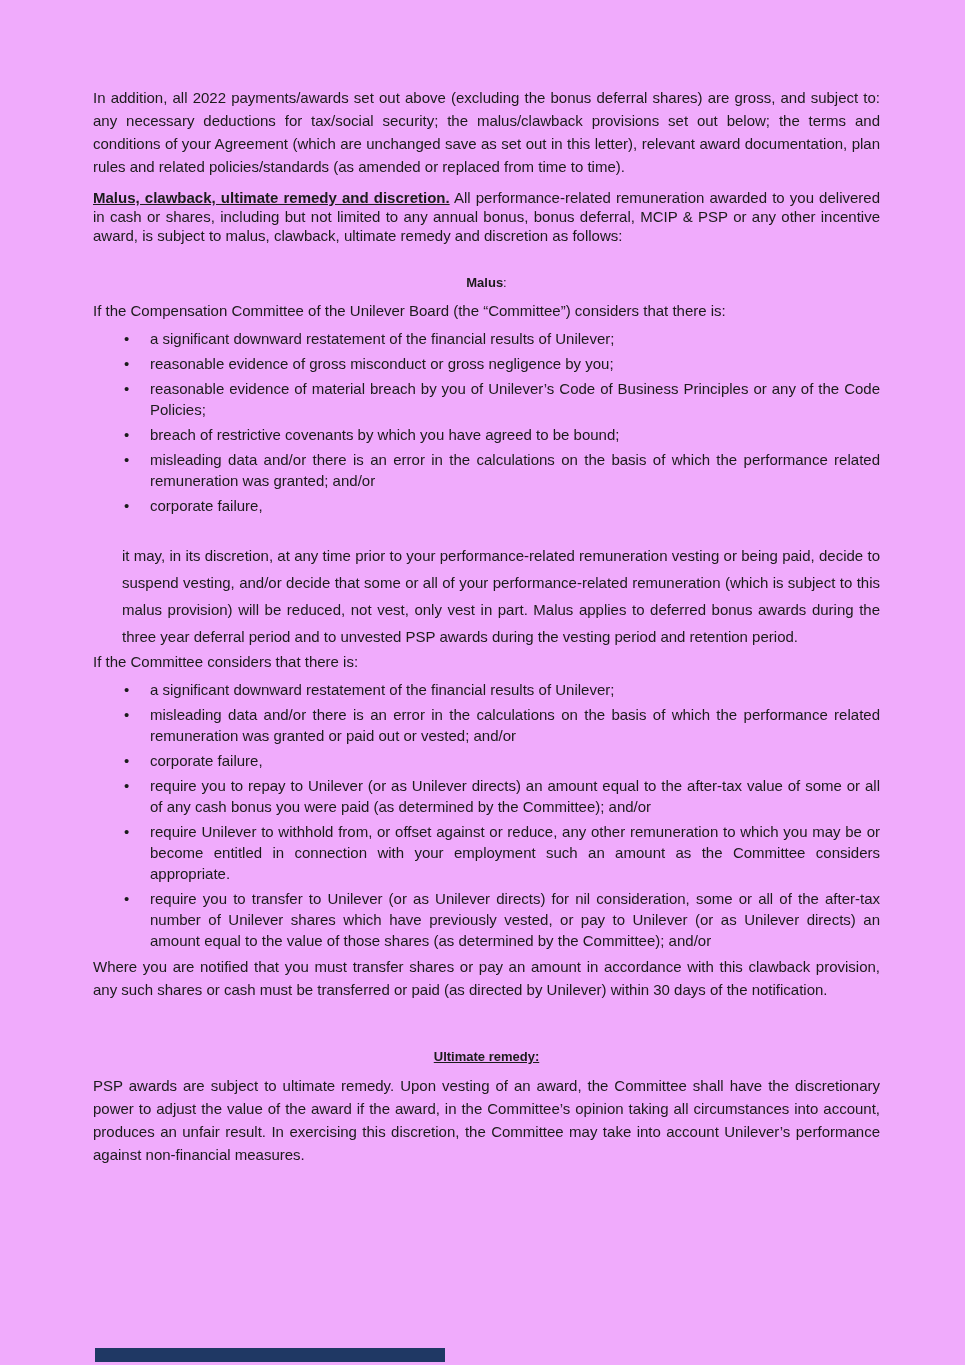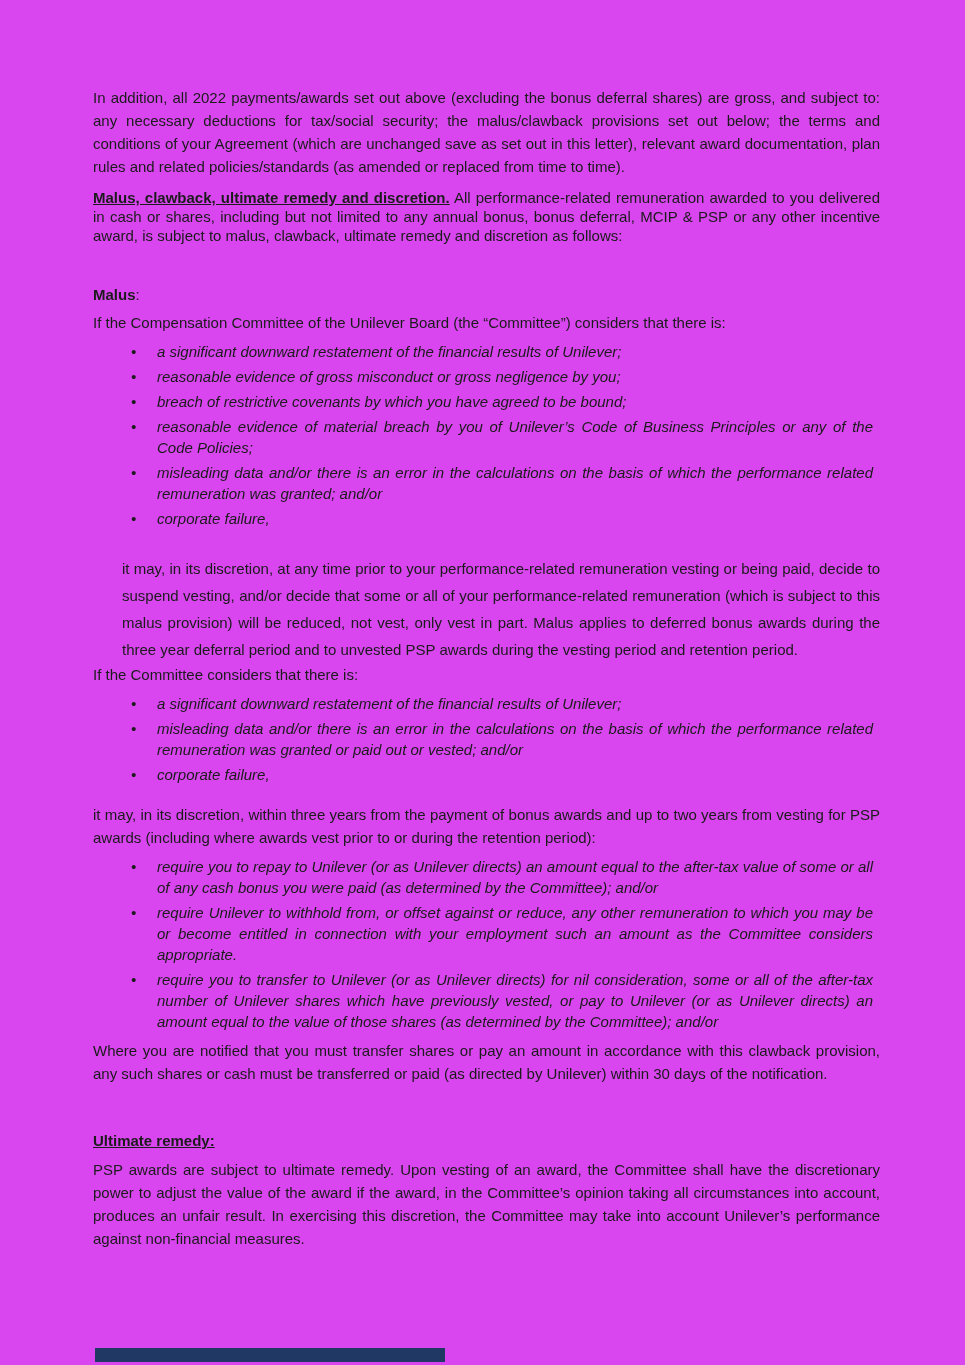--- a/index.html
+++ b/index.html
@@ -11,59 +11,58 @@
     width: 965px;
     height: 1365px;
     position: relative;
     overflow: hidden;
     font-family: "Liberation Sans", sans-serif;
     color: #1b1b1b;
   }
   .page {
     position: absolute;
     inset: 0;
-    background: #d946ef;
+    background: #f0abfc;
   }
   .content {
     position: absolute;
     left: 93px;
     top: 86px;
     width: 787px;
   }
   p {
     margin: 0;
     font-size: 15px;
     line-height: 23px;
     text-align: justify;
   }
   .p-intro-1 { margin-bottom: 10px; }
   .p-intro-2 { margin-bottom: 22px; }
   .p-lead {
     line-height: 19px;
-    margin-bottom: 38px;
+    margin-bottom: 26px;
   }
   .lead-run {
     font-weight: bold;
     text-decoration: underline;
   }
   .subheading {
-    font-size: 15px;
+    font-size: 13px;
     line-height: 23px;
     font-weight: bold;
-    text-align: left;
+    text-align: center;
     margin: 0 0 5px 0;
   }
   .subheading .colon { font-weight: normal; }
   .subheading.underlined { text-decoration: underline; }
   .list-intro { margin-bottom: 6px; }
   ul.bullets {
     list-style: none;
-    margin: 7px;
+    margin: 0;
     padding: 0;
-    font-style: italic;
   }
   ul.bullets li {
     position: relative;
     padding-left: 57px;
     font-size: 15px;
     line-height: 21px;
     text-align: justify;
     margin-bottom: 4px;
   }
   ul.bullets li::before {
@@ -103,38 +102,37 @@
 
     <p class="p-lead"><span class="lead-run">Malus, clawback, ultimate remedy and discretion.</span><span> All performance-related remuneration awarded to you delivered in cash or shares, including but not limited to any annual bonus, bonus deferral, MCIP &amp; PSP or any other incentive award, is subject to malus, clawback, ultimate remedy and discretion as follows:</span></p>
 
     <p class="subheading"><span style="font-weight:bold">Malus</span><span class="colon">:</span></p>
 
     <p class="list-intro">If the Compensation Committee of the Unilever Board (the “Committee”) considers that there is:</p>
 
     <ul class="bullets">
       <li>a significant downward restatement of the financial results of Unilever;</li>
       <li>reasonable evidence of gross misconduct or gross negligence by you;</li>
+      <li>reasonable evidence of material breach by you of Unilever’s Code of Business Principles or any of the Code Policies;</li>
       <li>breach of restrictive covenants by which you have agreed to be bound;</li>
-      <li>reasonable evidence of material breach by you of Unilever’s Code of Business Principles or any of the Code Policies;</li>
       <li>misleading data and/or there is an error in the calculations on the basis of which the performance related remuneration was granted; and/or</li>
       <li>corporate failure,</li>
     </ul>
 
     <p class="malus-consequence">it may, in its discretion, at any time prior to your performance-related remuneration vesting or being paid, decide to suspend vesting, and/or decide that some or all of your performance-related remuneration (which is subject to this malus provision) will be reduced, not vest, only vest in part.  Malus applies to deferred bonus awards during the three year deferral period and to unvested PSP awards during the vesting period and retention period.</p>
 
 
     <p class="list-intro">If the Committee considers that there is:</p>
 
     <ul class="bullets">
       <li>a significant downward restatement of the financial results of Unilever;</li>
       <li>misleading data and/or there is an error in the calculations on the basis of which the performance related remuneration was granted or paid out or vested; and/or</li>
       <li>corporate failure,</li>
     </ul>
 
-    <p class="clawback-consequence-intro">it may, in its discretion, within three years from the payment of bonus awards and up to two years from vesting for PSP awards (including where awards vest prior to or during the retention period):</p>
 
     <ul class="bullets">
       <li>require you to repay to Unilever (or as Unilever directs) an amount equal to the after-tax value of some or all of any cash bonus you were paid (as determined by the Committee); and/or</li>
       <li>require Unilever to withhold from, or offset against or reduce, any other remuneration to which you may be or become entitled in connection with your employment such an amount as the Committee considers appropriate.</li>
       <li>require you to transfer to Unilever (or as Unilever directs) for nil consideration, some or all of the after-tax number of Unilever shares which have previously vested, or pay to Unilever (or as Unilever directs) an amount equal to the value of those shares (as determined by the Committee); and/or</li>
     </ul>
 
     <p class="clawback-notice">Where you are notified that you must transfer shares or pay an amount in accordance with this clawback provision, any such shares or cash must be transferred or paid (as directed by Unilever) within 30 days of the notification.</p>
 
     <p class="subheading underlined ultimate-heading">Ultimate remedy:</p>

